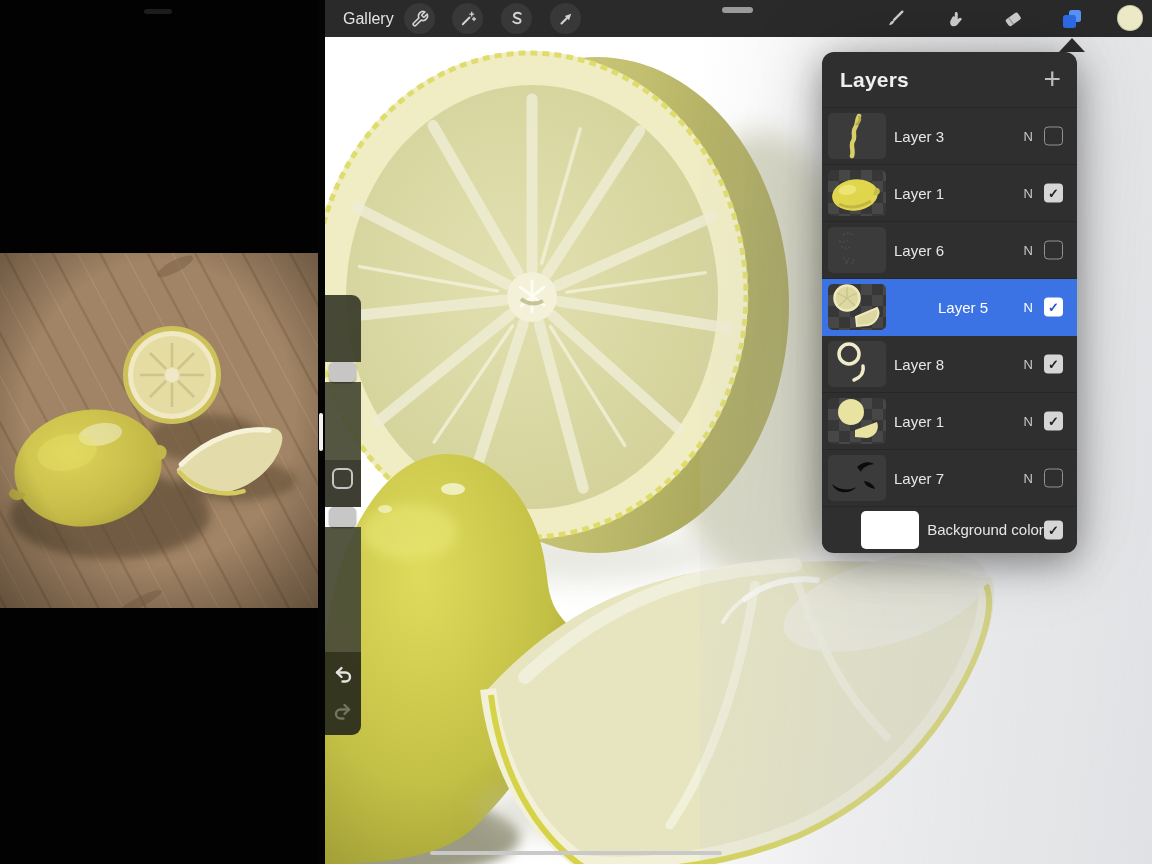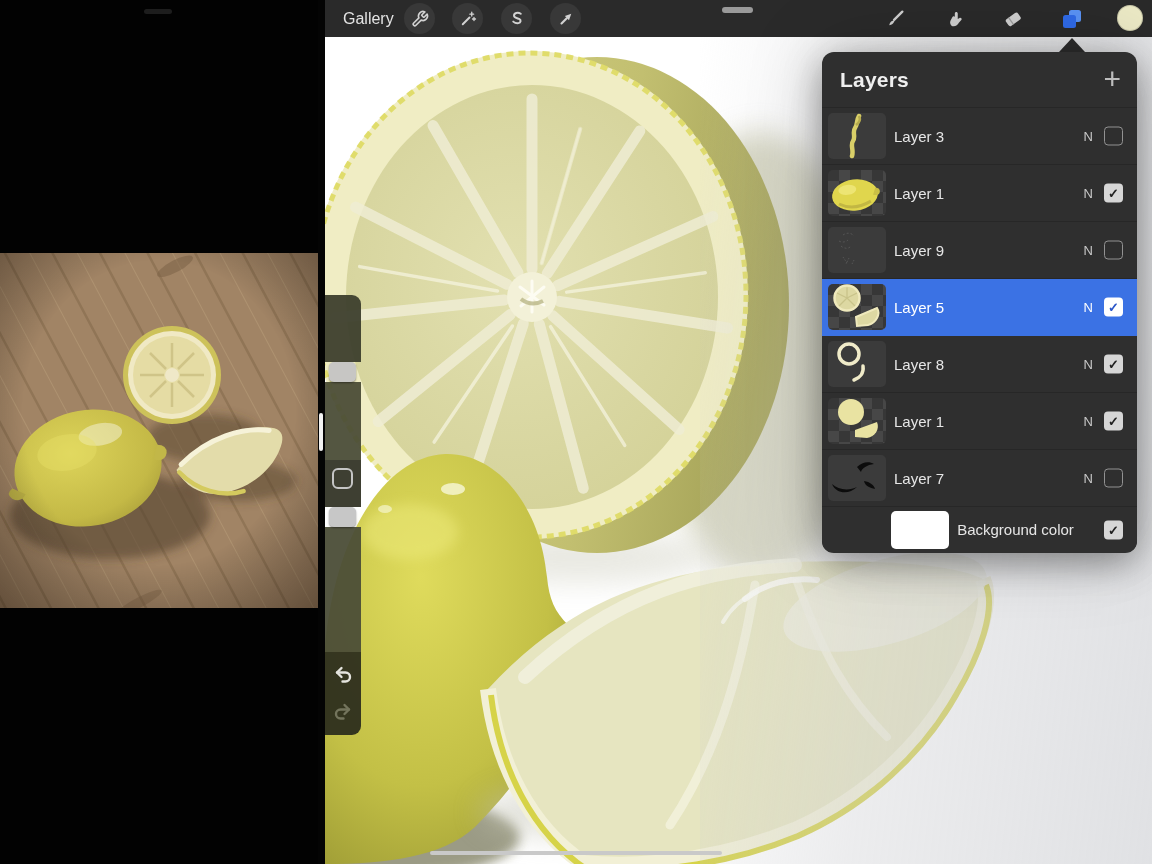--- a/index.html
+++ b/index.html
@@ -35,28 +35,28 @@
   
   .sidebar{left:0;top:295px;width:36px;height:440px;border-radius:0 9px 9px 0;overflow:hidden;opacity:.95;}
   .sb-seg{left:0;width:36px;}
   .sb-handle{left:4px;width:27px;height:20px;border-radius:5px;background:#c4c4c5;box-shadow:0 1px 2px rgba(0,0,0,.45);}
   .sb-btn{left:7px;top:173px;width:21px;height:21px;border-radius:6px;border:2.5px solid #c2c2c2;box-sizing:border-box;background:transparent;}
   .sb-arrow{left:6px;width:24px;height:24px;display:flex;align-items:center;justify-content:center;}
 
   
   .panel-arrow{left:1059px;top:38px;width:0;height:0;border-left:13px solid transparent;
                border-right:13px solid transparent;border-bottom:14px solid #2e2e2e;}
-  .layers-panel{left:822px;top:52px;width:315px;height:501px;background:#2f2f2f;border-radius:12px;
+  .layers-panel{left:822px;top:52px;width:255px;height:501px;background:#2f2f2f;border-radius:12px;
                 box-shadow:0 10px 36px rgba(0,0,0,.38), 0 0 80px rgba(0,0,0,.18);overflow:hidden;}
   .panel-header{position:relative;height:55px;display:flex;align-items:center;border-bottom:1px solid #272727;}
   .panel-title{margin-left:18px;font-size:21px;font-weight:bold;color:#efefef;letter-spacing:.2px;}
   .add-btn{position:absolute;right:16px;top:10px;font-size:30px;font-weight:200;color:#bdbdbd;line-height:34px;}
   .layer-row{position:relative;height:57px;background:#2f2f2f;border-bottom:1px solid #272727;
              display:flex;align-items:center;box-sizing:border-box;}
-  .layer-row.selected{background:#3b72e4;border-bottom-color:transparent;}
+  .layer-row.selected{background:#3b72e4;border-bottom-color:transparent;gap:44px;}
   .layer-row.bg-row{height:45px;border-bottom:none;justify-content:center;}
   .thumb{margin-left:6px;width:58px;height:46px;border-radius:5px;overflow:hidden;position:relative;flex:0 0 auto;
          background:#3b3b3b;}
   .thumb.checker{background-color:#373737;
     background-image:linear-gradient(45deg,#474747 25%,transparent 25%,transparent 75%,#474747 75%),
                      linear-gradient(45deg,#474747 25%,transparent 25%,transparent 75%,#474747 75%);
     background-size:22px 22px;background-position:0 0,11px 11px;}
   .thumb.white{background:#ffffff;height:38px;}
   .thumb svg{position:absolute;left:0;top:0;}
   .layer-name{margin-left:8px;font-size:15px;color:#e6e6e6;}
@@ -365,21 +365,21 @@
 
   <div class="layer-row">
     <div class="thumb">
             <svg width="58" height="46" viewBox="0 0 58 46">
               <g stroke="#5a5a5a" fill="none" opacity=".85">
                 <path d="M15 8c4-3 9-2 11 1M11 14c3 2 7 1 9-1M13 19c3 3 8 3 10 0" stroke-dasharray="2 2"></path>
                 <path d="M15 30l4 6M21 31l-3 6M26 33l-2 4" stroke-dasharray="1.5 1.5"></path>
               </g>
             </svg>
           </div>
-    <div class="layer-name">Layer 9</div>
+    <div class="layer-name">Layer 6</div>
     <div class="blend">N</div>
     <div class="checkbox"></div>
   </div>
 
   <div class="layer-row selected" style="background: rgb(59, 114, 228);">
     <div class="thumb checker">
             <svg width="58" height="46" viewBox="0 0 58 46">
               <circle cx="19" cy="14" r="12.5" fill="#ddd8a2" stroke="#efe9bc" stroke-width="2.5"></circle>
               <g stroke="#c9c38a" stroke-width="1.3">
                 <line x1="19" y1="14" x2="19" y2="3.5"></line>

